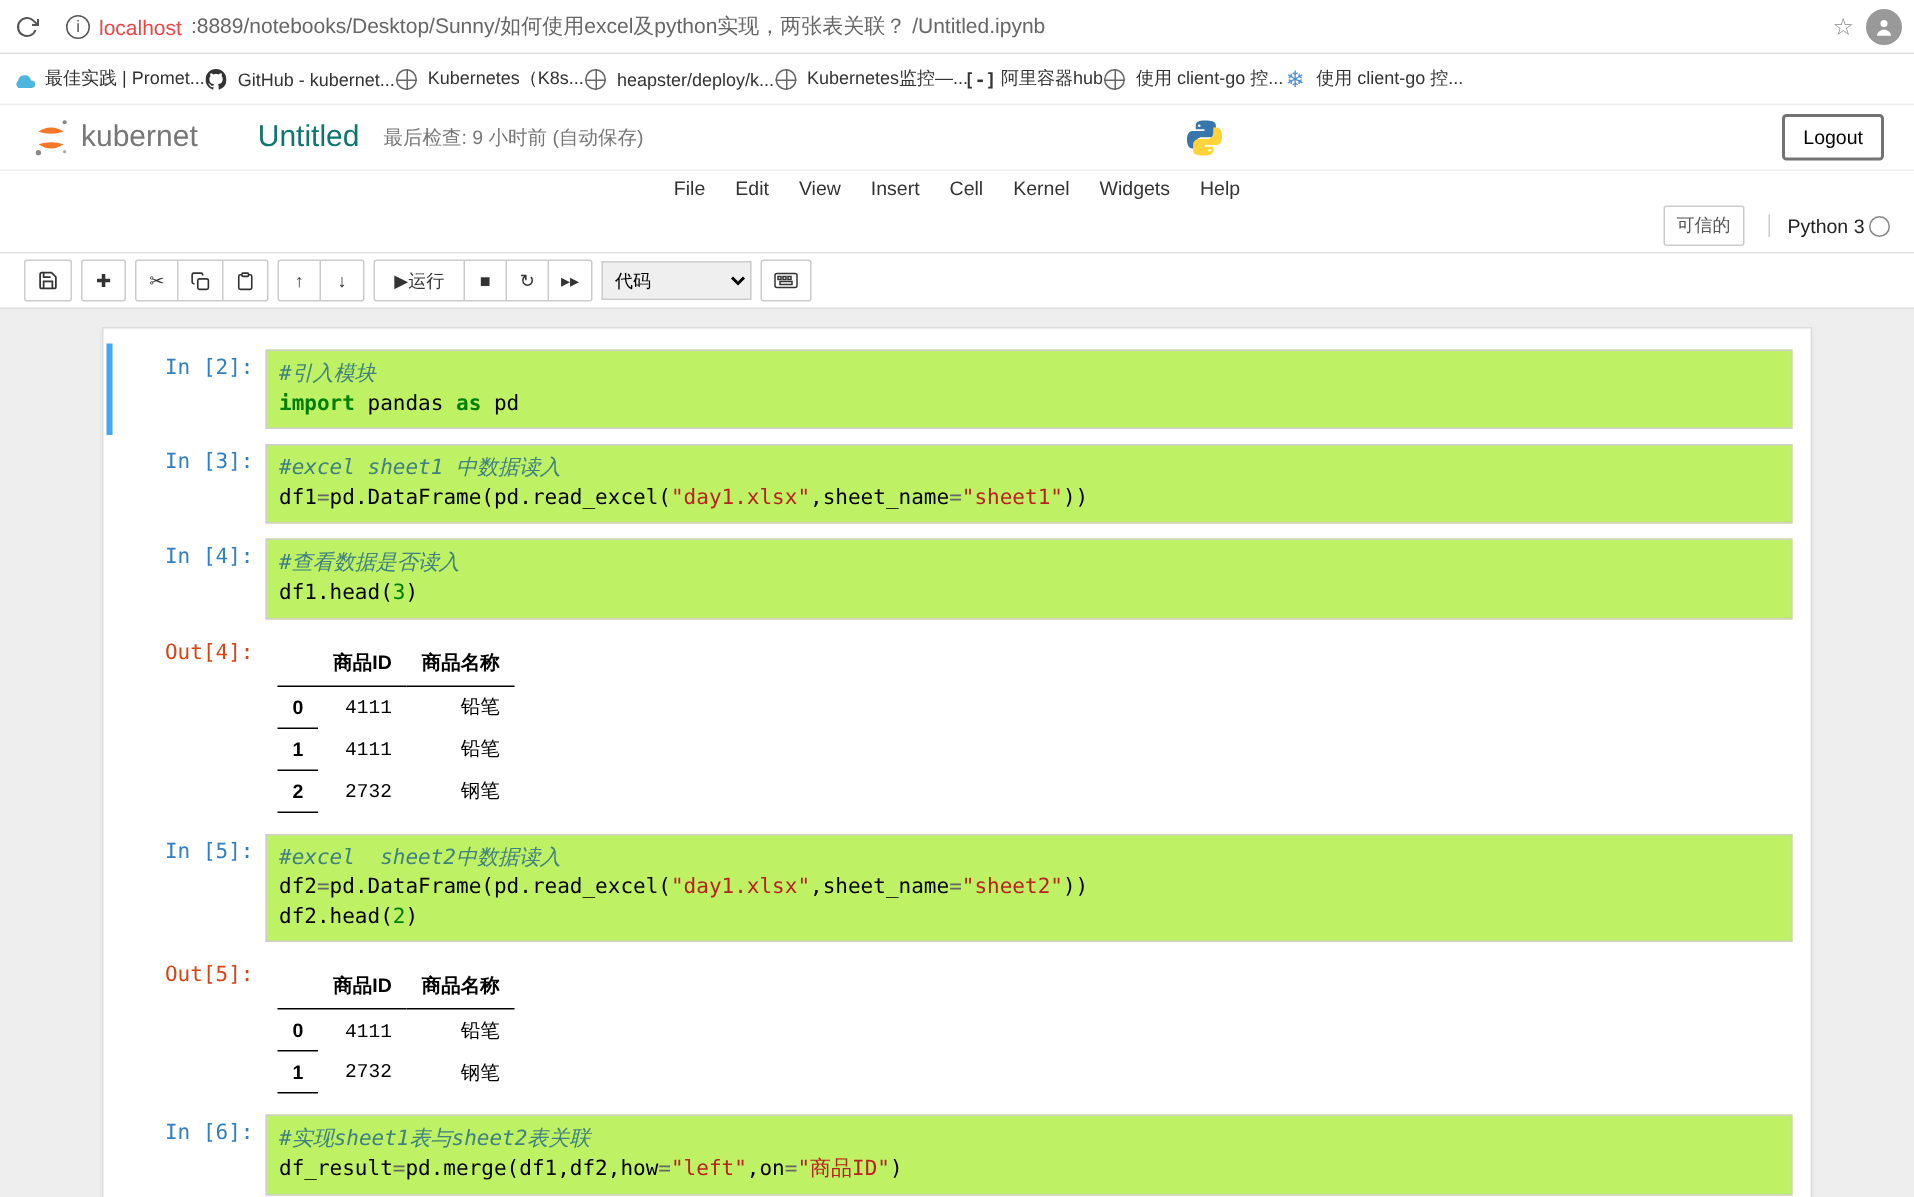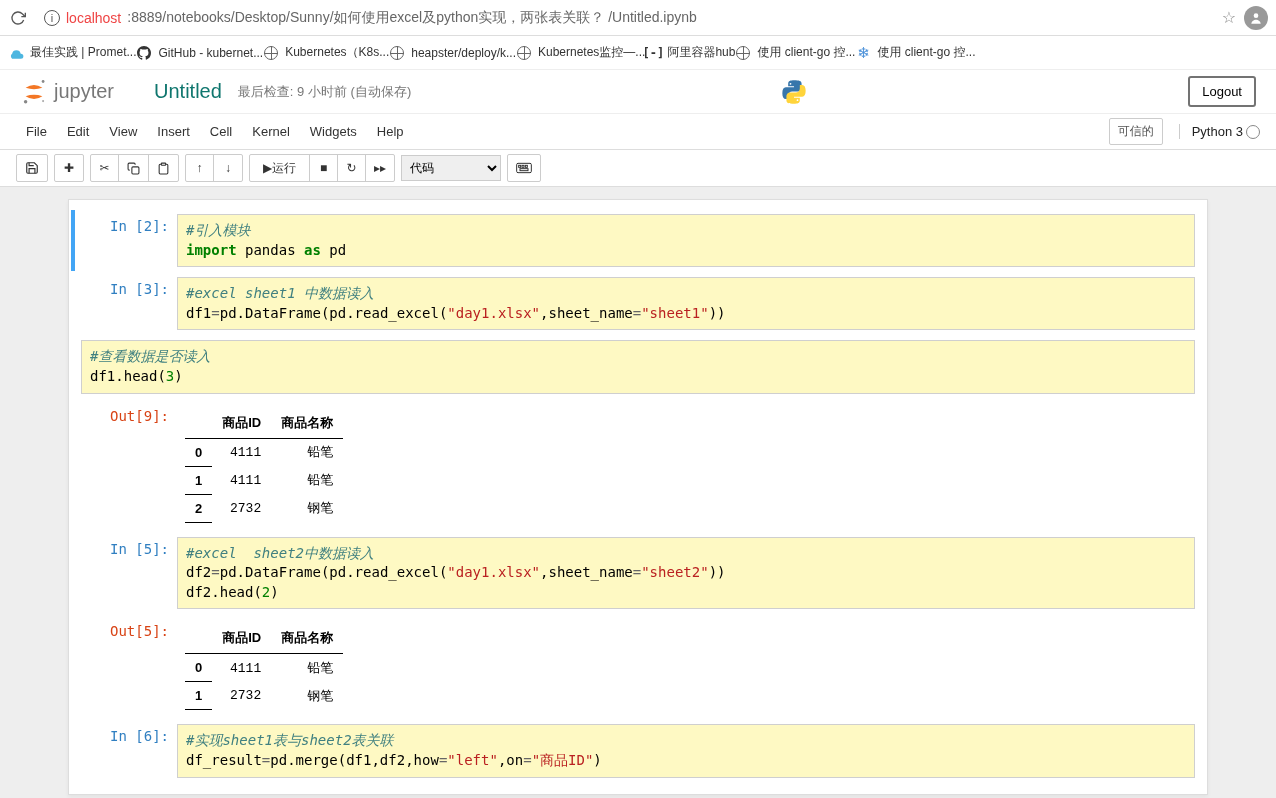--- a/index.html
+++ b/index.html
@@ -22,42 +22,42 @@
 .globe::after { content: ''; position: absolute; top: 6px; left: -1px; height: 1px; width: 14px; background: #666; }
 
 .header { display: flex; align-items: center; padding: 6px 20px; gap: 16px; }
 .jupyter-logo { display: flex; align-items: center; gap: 6px; font-size: 20px; color: #777; }
 .jupyter-logo .orb { width: 28px; height: 28px; }
 .notebook-title { font-size: 20px; color: #0f766e; margin-left: 24px; }
 .checkpoint { font-size: 13px; color: #777; }
 .logout-btn { margin-left: auto; border: 2px solid #737373; padding: 6px 12px; border-radius: 3px; font-size: 13px; background: #fff; }
 .python-logo { width: 28px; height: 28px; margin-left: auto; margin-right: 12px; }
 
-.menubar { display: flex; align-items: center; padding: 4px 16px; border-top: 1px solid #eee; border-bottom: 1px solid #ddd; font-size: 13px; color: #333; gap: 4px; }
+.menubar { display: flex; align-items: center; padding: 4px 16px; border-top: 1px solid #eee; border-bottom: 1px solid #ddd; font-size: 13px; color: #333; gap: 4px; flex-direction: column; }
 .menubar .menu-item { padding: 6px 10px; }
 .menubar .right { margin-left: auto; display: flex; align-items: center; gap: 16px; }
 .trusted { border: 1px solid #ccc; padding: 4px 8px; border-radius: 2px; font-size: 12px; color: #555; margin-left: 11px; }
 .kernel-name { font-size: 13px; color: #222; display: flex; align-items: center; gap: 3px; border-left: 1px solid #ccc; padding-left: 12px; }
 .kernel-circle { width: 14px; height: 14px; border: 1px solid #888; border-radius: 50%; }
 
 .toolbar { display: flex; align-items: center; padding: 4px 16px; border-bottom: 1px solid #ddd; gap: 0; background: #fff; }
 .btn-group { display: flex; border: 1px solid #ccc; border-radius: 2px; margin-right: 6px; }
 .btn-group .tbtn { padding: 4px 8px; border-right: 1px solid #ccc; min-width: 28px; height: 26px; display: flex; align-items: center; justify-content: center; font-size: 12px; color: #333; }
 .btn-group .tbtn:last-child { border-right: none; }
 .toolbar select { border: 1px solid #ccc; height: 26px; font-size: 12px; padding: 0 4px; width: 100px; }
 
 .notebook-container { background: #eee; padding: 12px 0; min-height: 700px; }
 .notebook { background: #fff; margin: 0 auto; width: 1140px; border: 1px solid #ddd; box-shadow: 0 2px 4px rgba(0,0,0,0.05); padding: 10px 6px; }
 
 .cell { display: flex; padding: 4px 6px; margin-bottom: 2px; }
 .cell.selected { border-left: 4px solid #42a5f5; background: #fff; margin-left: -4px; }
 .prompt { width: 96px; text-align: right; padding: 4px 8px 0 0; font-family: monospace; font-size: 14px; color: #307fc1; flex-shrink: 0; }
 .prompt.out { color: #d84315; }
 .cell-body { flex: 1; }
-.code-area { border: 1px solid #cfcfcf; background: #fef9c3; padding: 6px 8px; font-family: Menlo, monospace; font-size: 14px; line-height: 1.4; white-space: pre; overflow-x: auto; }
+.code-area { border: 1px solid #cfcfcf; background: #bef264; padding: 6px 8px; font-family: Menlo, monospace; font-size: 14px; line-height: 1.4; white-space: pre; overflow-x: auto; }
 .c-comment { color: #408080; font-style: italic; }
 .c-keyword { color: #008000; font-weight: bold; }
 .c-op { color: #666; }
 .c-string { color: #ba2121; }
 .c-num { color: #008000; }
 
 .output-area { padding: 4px 8px; }
 .output-table { border-collapse: collapse; font-size: 13px; }
 .output-table th { padding: 6px 10px; border-bottom: 1px solid #000; text-align: right; font-weight: bold; }
 .output-table thead th:first-child { border-bottom: 1px solid #000; }
@@ -148,21 +148,21 @@
 
 <div class="header">
   <div class="jupyter-logo">
     <svg class="orb" viewBox="0 0 40 40">
       <circle cx="33" cy="5" r="2" fill="#888"></circle>
       <path d="M8 14 Q20 6 32 14 Q20 18 8 14" fill="#f37726"></path>
       <path d="M8 26 Q20 34 32 26 Q20 22 8 26" fill="#f37726"></path>
       <circle cx="8" cy="34" r="2.5" fill="#888"></circle>
       <circle cx="33" cy="33" r="1.5" fill="#aaa"></circle>
     </svg>
-    <span>jupyter</span>
+    <span>kubernet</span>
   </div>
   <span class="notebook-title">Untitled</span>
   <span class="checkpoint">
     <span>最后检查: 9 小时前</span>
     <span>(自动保存)</span>
   </span>
   <svg class="python-logo" viewBox="0 0 48 48">
     <path fill="#3776ab" d="M24 4c-6 0-10 1-10 6v4h10v2H10c-4 0-6 4-6 10s2 10 6 10h4v-6c0-4 3-7 7-7h10c3 0 6-3 6-6V10c0-5-4-6-13-6z"></path>
     <path fill="#ffd43b" d="M24 44c6 0 10-1 10-6v-4H24v-2h14c4 0 6-4 6-10s-2-10-6-10h-4v6c0 4-3 7-7 7H17c-3 0-6 3-6 6v7c0 5 4 6 13 6z"></path>
     <circle cx="18" cy="10" r="1.5" fill="#fff"></circle>
@@ -246,27 +246,28 @@
         </div>
       </div>
       <div class="cell">
         <div class="prompt">In [3]:</div>
         <div class="cell-body">
           <div class="code-area"><span class="c-comment">#excel sheet1 中数据读入</span>
 df1<span class="c-op">=</span>pd.DataFrame(pd.read_excel(<span class="c-string">"day1.xlsx"</span>,sheet_name<span class="c-op">=</span><span class="c-string">"sheet1"</span>))</div>
         </div>
       </div>
       <div class="cell">
+        <div class="prompt">In [4]:</div>
         <div class="cell-body">
           <div class="code-area"><span class="c-comment">#查看数据是否读入</span>
 df1.head(<span class="c-num">3</span>)</div>
         </div>
       </div>
       <div class="cell">
-        <div class="prompt out">Out[9]:</div>
+        <div class="prompt out">Out[4]:</div>
         <div class="cell-body output-area">
           <table class="output-table">
             <thead>
               <tr>
                 <th></th>
                 <th>商品ID</th>
                 <th>商品名称</th>
               </tr>
             </thead>
             <tbody>

